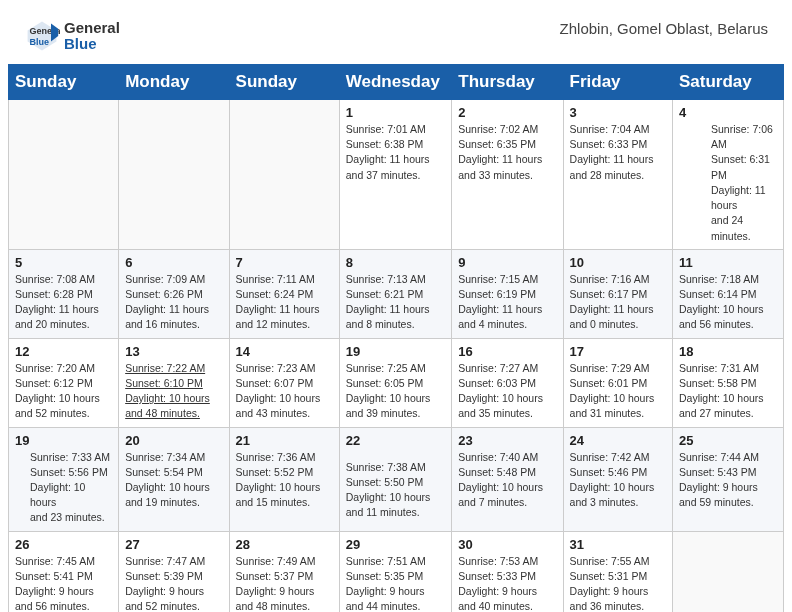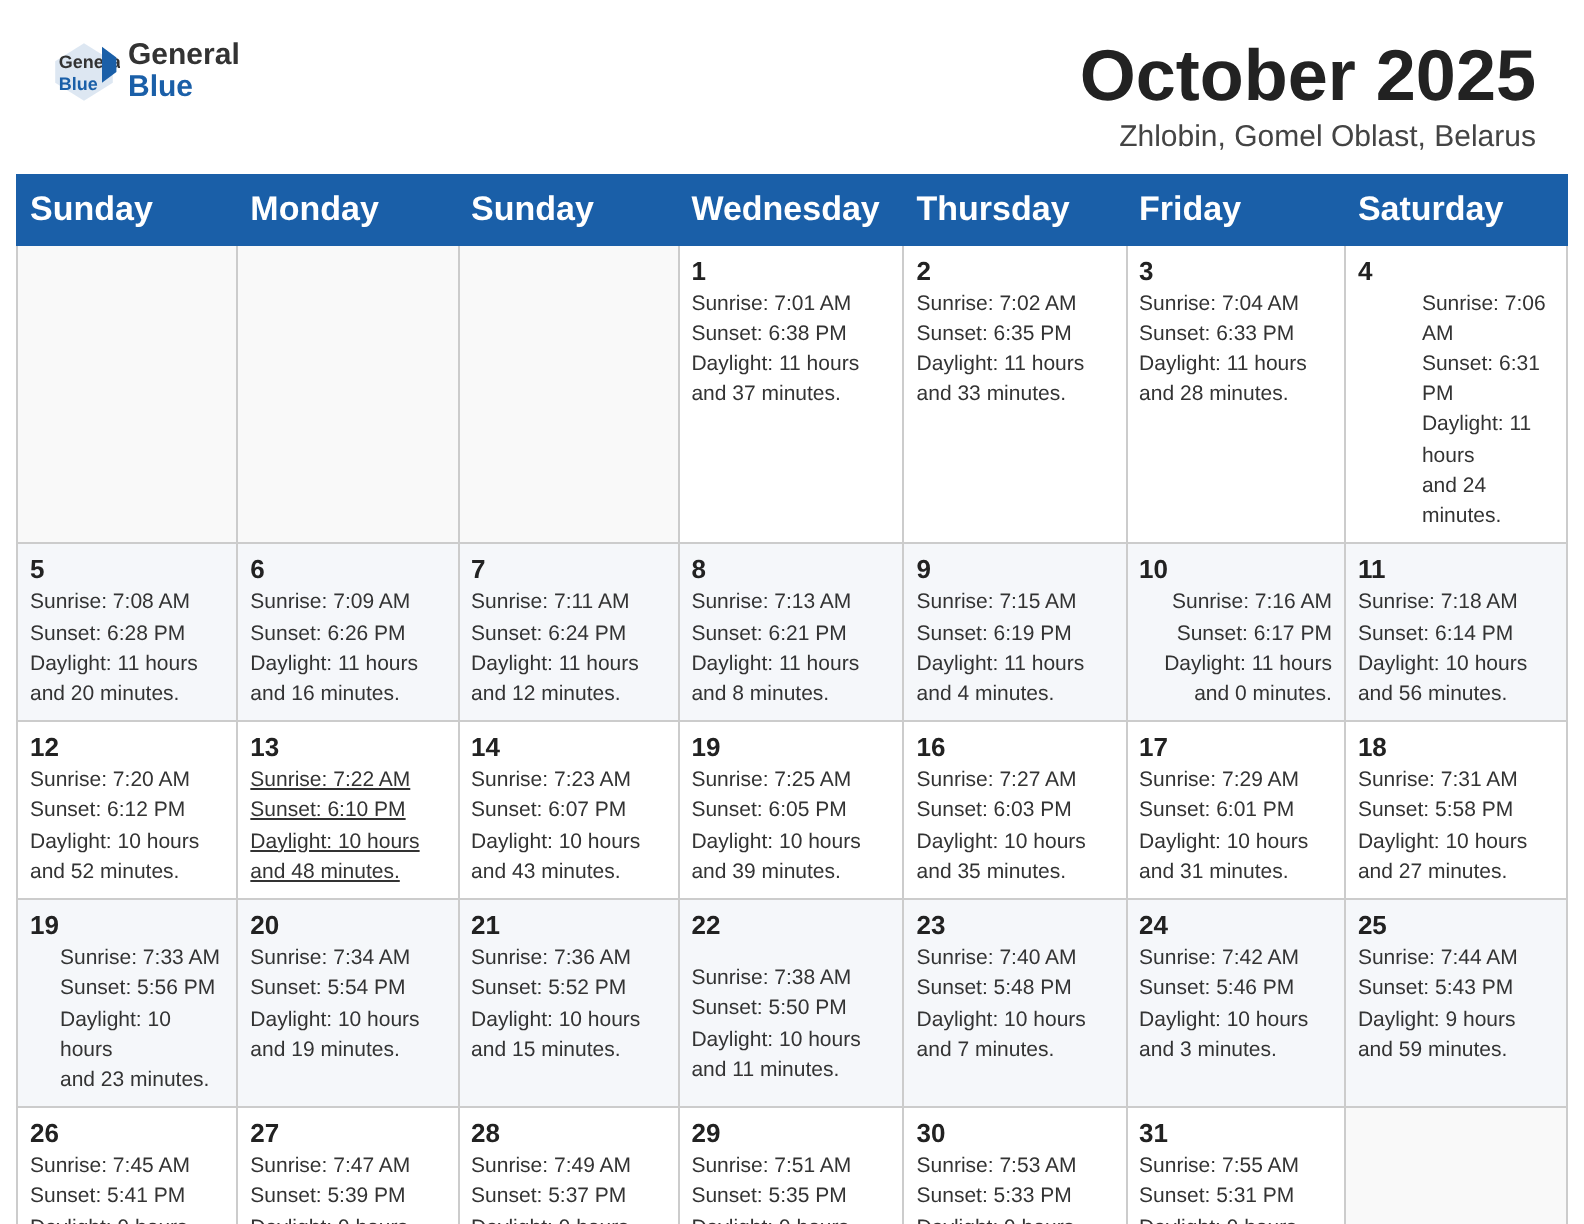--- a/index.html
+++ b/index.html
@@ -105,21 +105,20 @@
       <text x="6" y="18" font-size="10" font-weight="bold" fill="#333" font-family="Arial">General</text>
       <text x="6" y="30" font-size="10" font-weight="bold" fill="#1a5fa8" font-family="Arial">Blue</text>
       <polygon points="30,6 38,12 38,20 30,26" fill="#1a5fa8"></polygon>
     </svg>
     <div class="logo-text">
       <span class="logo-general">General</span>
       <span class="logo-blue">Blue</span>
     </div>
   </div>
   <div class="title-block">
-    <div class="month-title">October 2025</div>
     <div class="location">Zhlobin, Gomel Oblast, Belarus</div>
   </div>
 </div>
 
 <table>
   <thead>
     <tr>
     <th>Sunday</th>
         <th>Monday</th>
         <th>Sunday</th>
@@ -194,21 +193,21 @@
         </td>
         <td>
           <div class="day-num">9</div>
           <div class="day-info" style="white-space: pre-line;">Sunrise: 7:15 AM
 Sunset: 6:19 PM
 Daylight: 11 hours
 and 4 minutes.</div>
         </td>
         <td>
           <div class="day-num">10</div>
-          <div class="day-info" style="white-space: pre-line; text-align: right;">Sunrise: 7:16 AM
+          <div class="day-info" style="white-space: pre-line;">Sunrise: 7:16 AM
 Sunset: 6:17 PM
 Daylight: 11 hours
 and 0 minutes.</div>
         </td>
         <td>
           <div class="day-num">11</div>
           <div class="day-info" style="white-space: pre-line;">Sunrise: 7:18 AM
 Sunset: 6:14 PM
 Daylight: 10 hours
 and 56 minutes.</div>

